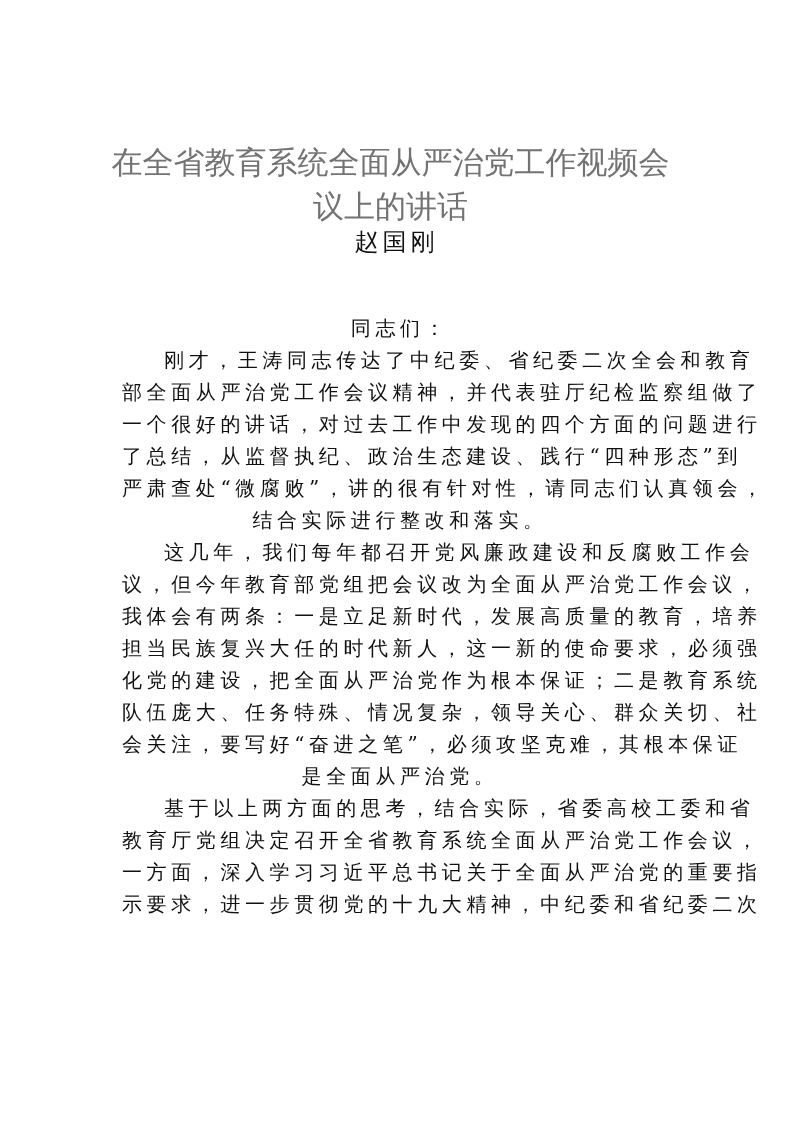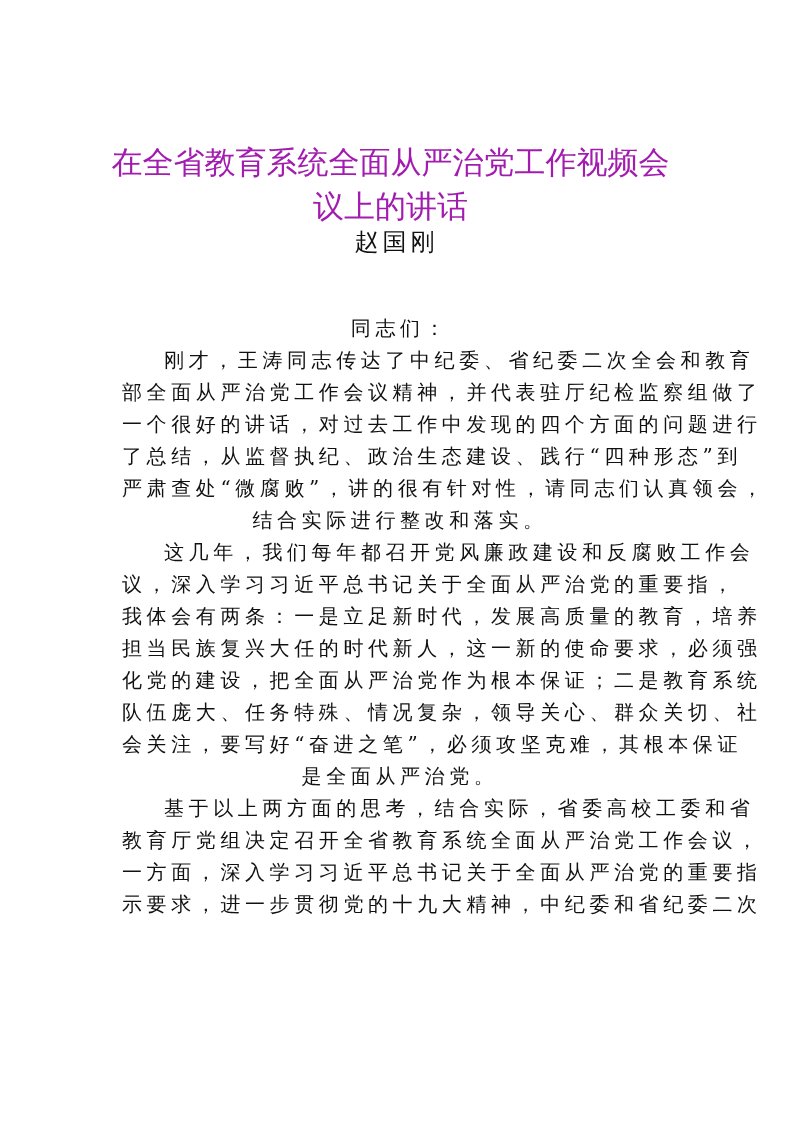--- a/index.html
+++ b/index.html
@@ -1,19 +1,19 @@
 <!DOCTYPE html>
 <html><head>
 <meta charset="utf-8">
 <style>
   html, body { margin: 0; padding: 0; background: #ffffff; }
   body { width: 793px; height: 1122px; position: relative; overflow: hidden;
          font-family: "DejaVu Serif", "Liberation Serif", serif; color: #111; }
   .title { position: absolute; left: 0; width: 781px; text-align: center;
-           font-size: 31px; line-height: 44px; color: #a21caf; letter-spacing: 0px; }
+           font-size: 31px; line-height: 44px; color: #737373; letter-spacing: 0px; }
   .title1 { top: 140px; }
   .title2 { top: 184px; }
   .author { position: absolute; top: 229px; left: 0; width: 793px; text-align: center;
             font-size: 24px; letter-spacing: 4px; line-height: 26px; }
   .body { position: absolute; left: 122px; top: 312px; width: 556px; }
   .line { height: 32px; line-height: 32px; font-size: 20px; letter-spacing: 4.6px;
           white-space: nowrap; overflow: visible; text-align: center; }
   .indent { padding-left: 42px; }
 </style>
 </head>
@@ -30,21 +30,21 @@
     <div class="line indent">刚才，王涛同志传达了中纪委、省纪委二次全会和教育</div>
     <div class="line">部全面从严治党工作会议精神，并代表驻厅纪检监察组做了</div>
     <div class="line">一个很好的讲话，对过去工作中发现的四个方面的问题进行</div>
     <div class="line">了总结，从监督执纪、政治生态建设、践行“四种形态”到</div>
     <div class="line">严肃查处“微腐败”，讲的很有针对性，请同志们认真领会，</div>
     <div class="line">结合实际进行整改和落实。</div>
   </div>
 
   <div>
     <div class="line indent">这几年，我们每年都召开党风廉政建设和反腐败工作会</div>
-    <div class="line">议，深入学习习近平总书记关于全面从严治党的重要指，</div>
+    <div class="line">议，但今年教育部党组把会议改为全面从严治党工作会议，</div>
     <div class="line">我体会有两条：一是立足新时代，发展高质量的教育，培养</div>
     <div class="line">担当民族复兴大任的时代新人，这一新的使命要求，必须强</div>
     <div class="line">化党的建设，把全面从严治党作为根本保证；二是教育系统</div>
     <div class="line">队伍庞大、任务特殊、情况复杂，领导关心、群众关切、社</div>
     <div class="line">会关注，要写好“奋进之笔”，必须攻坚克难，其根本保证</div>
     <div class="line">是全面从严治党。</div>
   </div>
 
   <div>
     <div class="line indent">基于以上两方面的思考，结合实际，省委高校工委和省</div>

